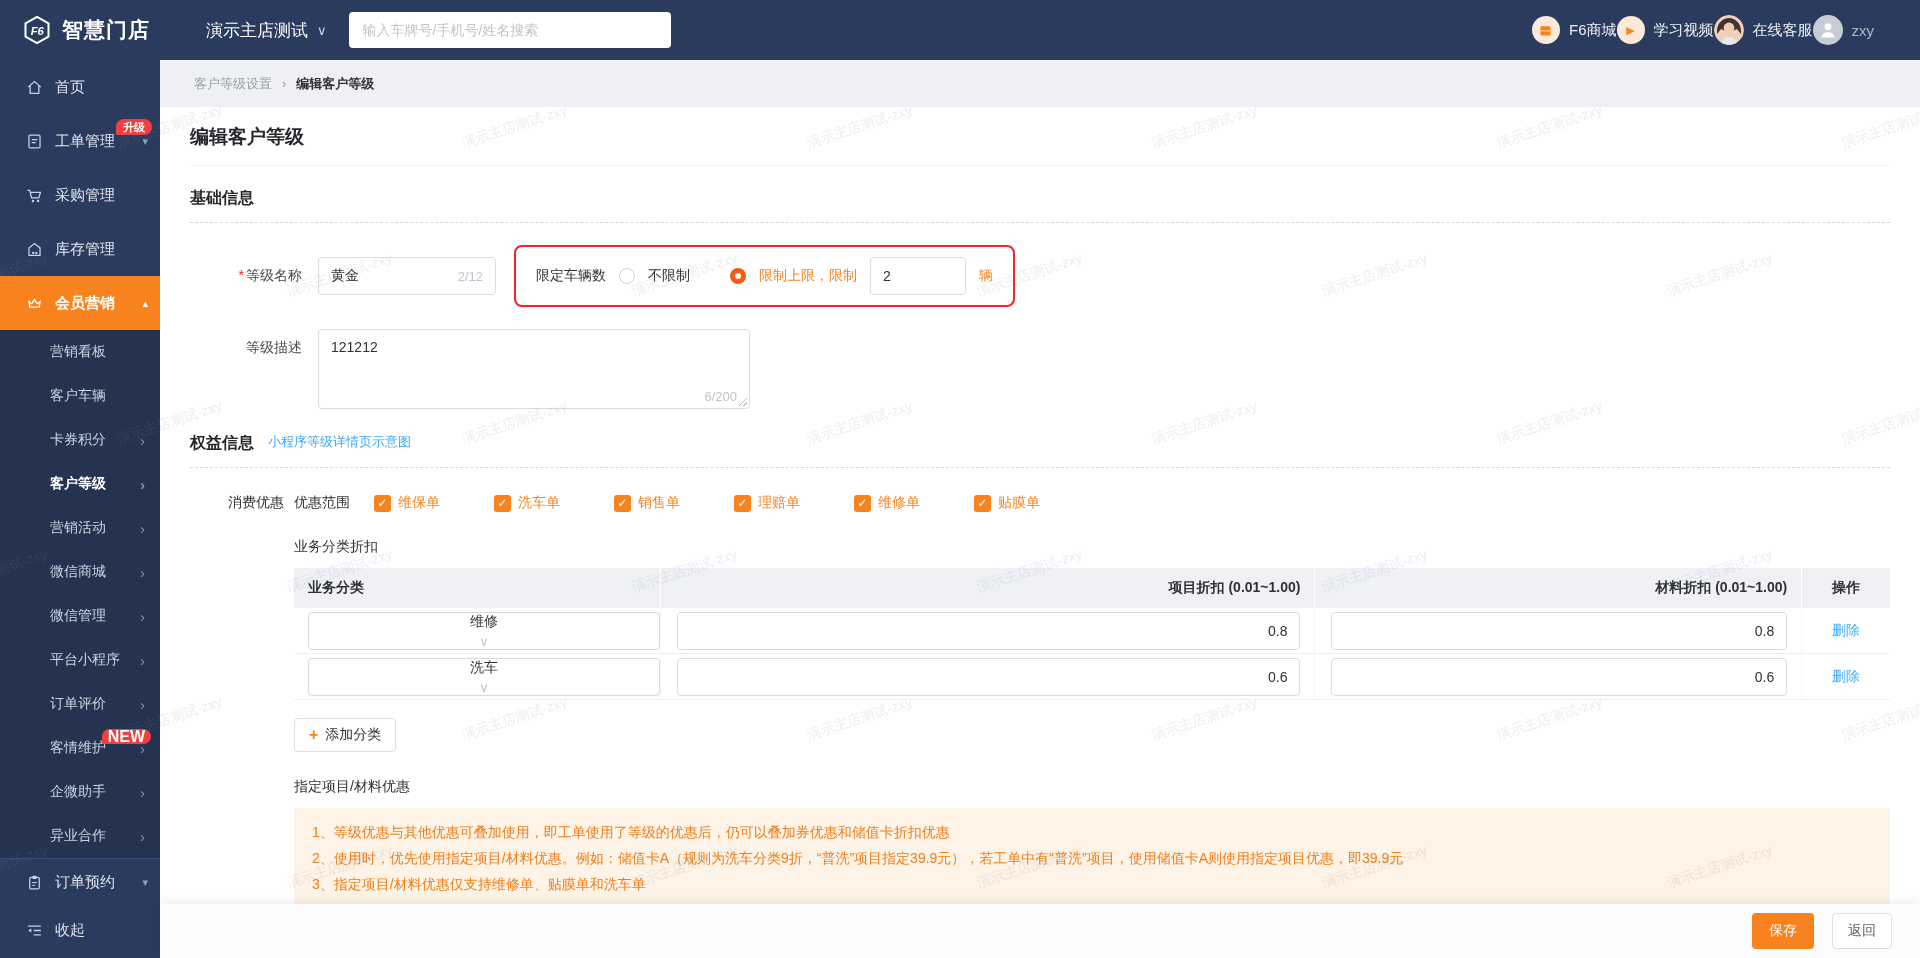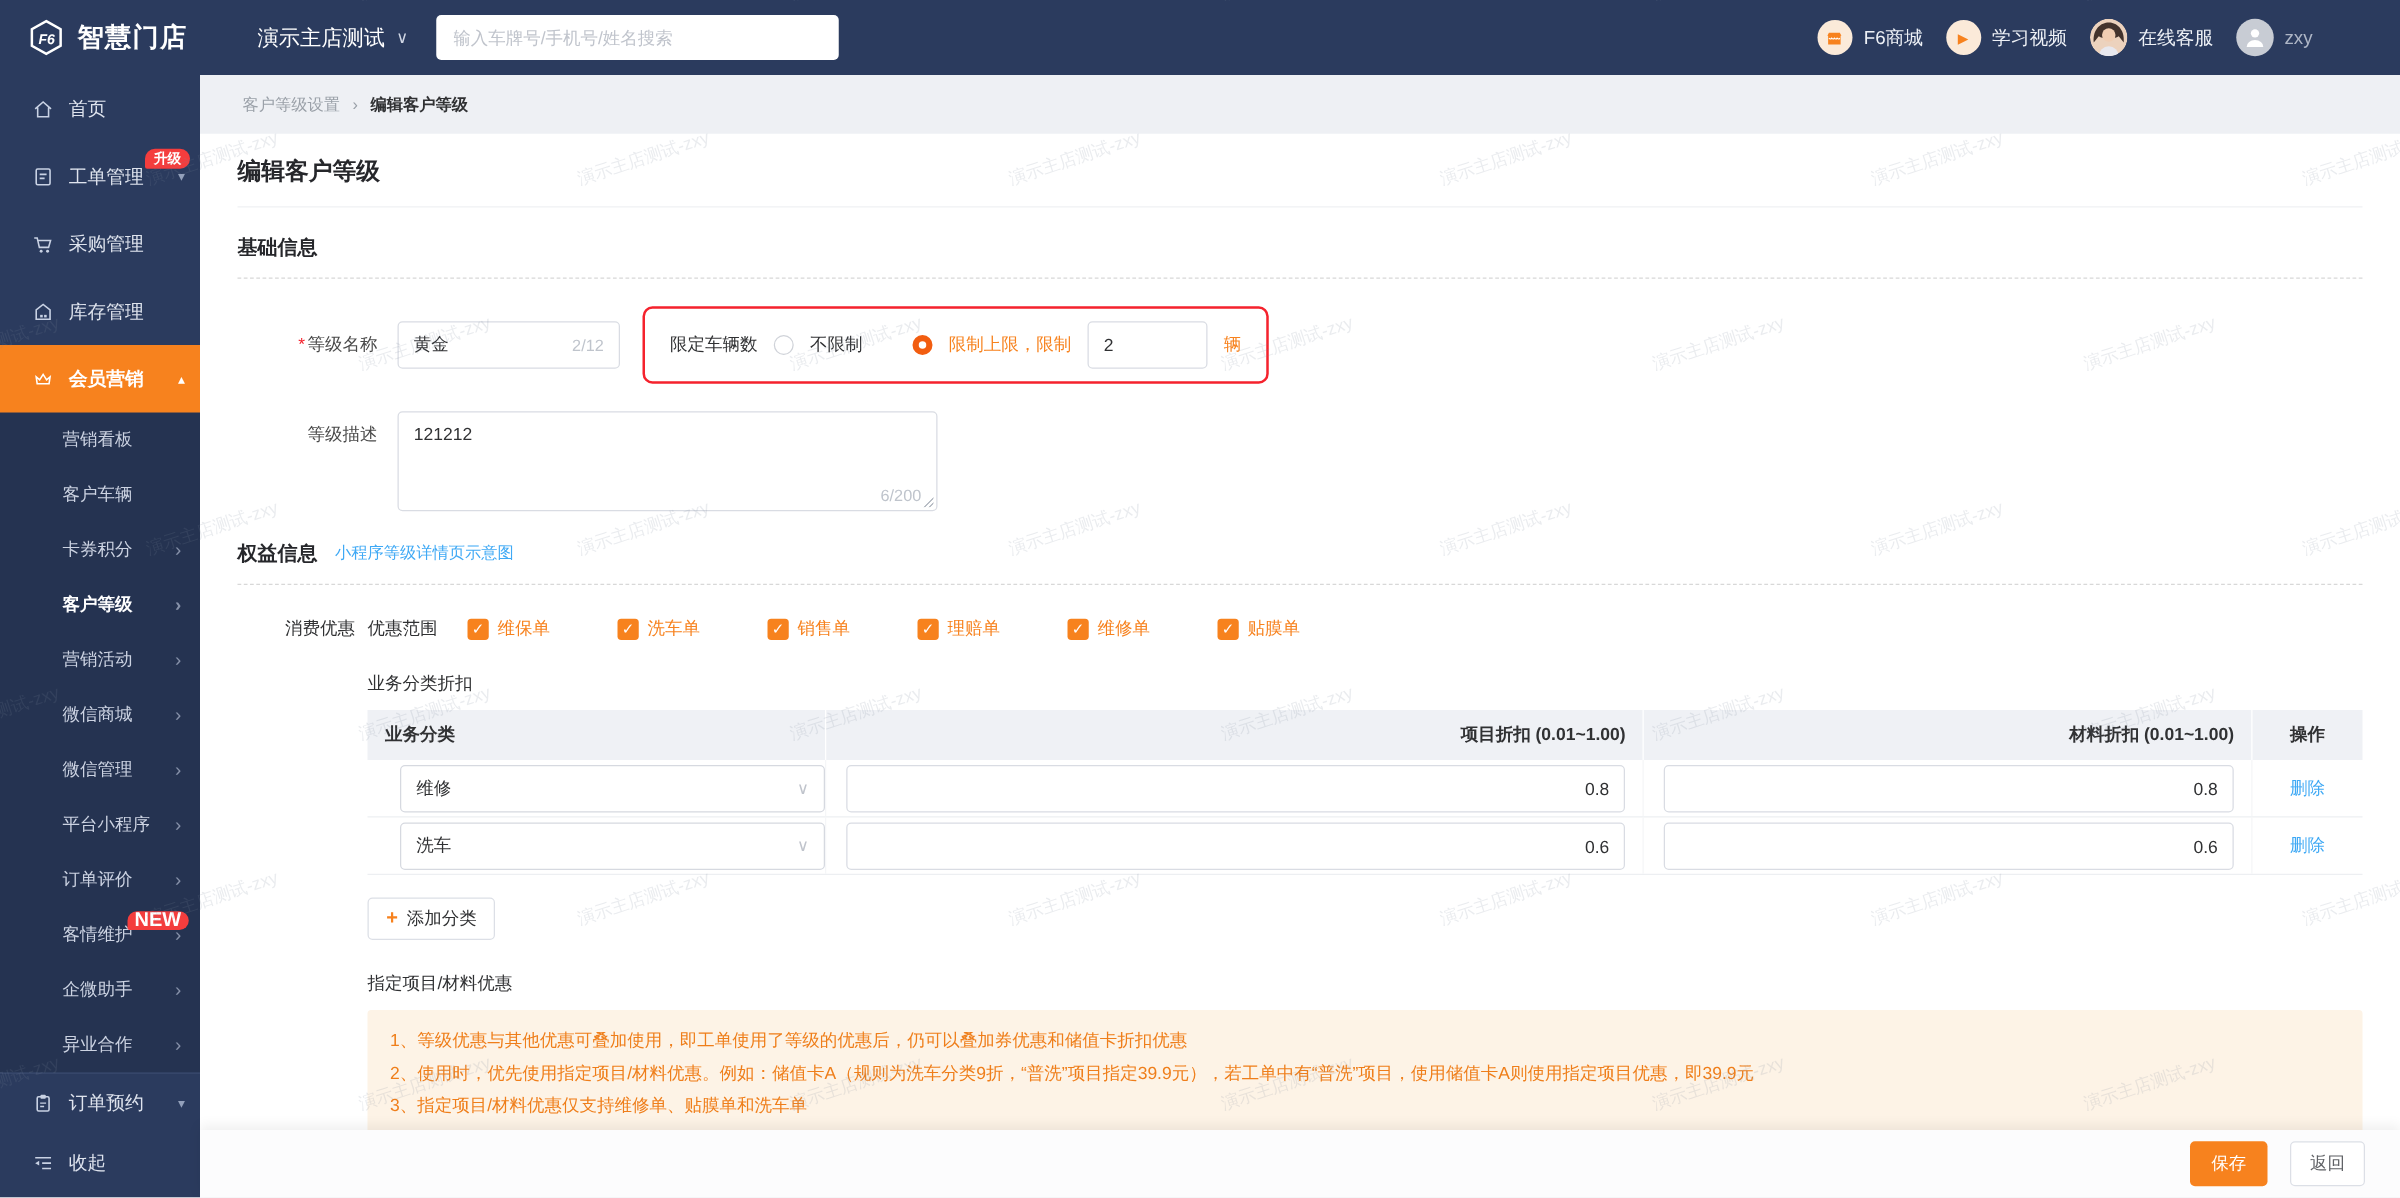--- a/index.html
+++ b/index.html
@@ -8,21 +8,21 @@
 
   
   .topbar { position:absolute; top:0; left:0; width:1920px; height:60px; background:#2b3b5e; display:flex; align-items:center; z-index:10; }
   .logo { width:176px; display:flex; align-items:center; gap:10px; padding-left:22px; color:#fff; flex:none; }
   .logo-text { font-size:21px; font-weight:bold; letter-spacing:1px; }
   .store { color:#fff; font-size:17px; margin-left:30px; display:flex; align-items:center; gap:9px; cursor:pointer; }
   .store .caret { font-size:13px; color:#cfd6e4; }
   .search { margin-left:22px; }
   .search input { width:322px; height:36px; border-radius:4px; border:none; padding:0 14px; font-size:14px; color:#333; background:#fff; outline:none; }
   .search input::placeholder { color:#c0c4cc; }
-  .top-right { margin-left:auto; display:flex; align-items:center; gap:18px; padding-right:70px; }
+  .top-right { margin-left:auto; display:flex; align-items:center; padding-right:46px; }
   .top-link { display:flex; align-items:center; gap:9px; font-size:15px; color:#eef1f6; cursor:pointer; }
   .top-link .muted { color:#aeb6c6; }
   .circle-icon { width:28px; height:28px; border-radius:50%; background:#fbead9; display:flex; align-items:center; justify-content:center; color:#f7821e; font-size:11px; flex:none; }
   .avatar { width:30px; height:30px; border-radius:50%; overflow:hidden; flex:none; }
   .avatar-gray { background:#c8ccd4; display:flex; align-items:center; justify-content:center; }
 
   
   .sidebar { position:absolute; top:60px; left:0; width:160px; bottom:0; background:#2b3b5e; z-index:5; }
   .s-item { height:54px; display:flex; align-items:center; padding:0 12px 0 25px; font-size:15px; gap:11px; color:#dfe4ee; position:relative; cursor:pointer; }
   .s-item .s-icon { width:19px; height:19px; color:#c9d2e4; flex:none; }
@@ -83,21 +83,21 @@
   .table { margin-top:12px; width:100%; font-size:14px; }
   .t-head { display:flex; background:#eff1f5; height:40px; align-items:center; font-weight:bold; color:#303133; }
   .t-row { display:flex; align-items:center; height:46px; border-bottom:1px solid #edeff2; }
   .hc { border-right:1px solid #fff; height:100%; display:flex; align-items:center; }
   .bc { border-right:1px solid #f5f6f8; height:100%; display:flex; align-items:center; }
   .t1c1 { width:23%; } .t1c2 { width:41%; } .t1c3 { width:30.5%; } .t1c4 { width:5.5%; border-right:none; }
   .t2c1 { width:8.7%; } .t2c2 { width:42.5%; } .t2c3 { width:44%; } .t2c4 { width:4.8%; border-right:none; }
   .pl14 { padding-left:14px; }
   .jr { justify-content:flex-end; padding-right:14px; }
   .jc { justify-content:center; }
-  .sel { height:38px; border:1px solid #d6d9e0; border-radius:4px; padding:0 12px; display:flex; align-items:center; justify-content:space-between; width:376px; margin-left:26px; background:#fff; cursor:pointer; }
+  .sel { height:38px; border:1px solid #d6d9e0; border-radius:4px; padding:0 12px; display:flex; align-items:center; justify-content:space-between; width:376px; margin-left:14px; background:#fff; cursor:pointer;flex-direction:column; }
   .sel .s-caret { color:#c0c4cc; font-size:13px; }
   .cell-input { width:calc(100% - 30px); margin-left:16px; text-align:right; }
   .del-link { color:#3fa9f5; cursor:pointer; }
   .add-btn { margin-top:18px; height:34px; padding:0 14px; border:1px solid #dcdfe6; border-radius:4px; background:#fff; display:inline-flex; align-items:center; gap:7px; font-size:14px; color:#303133; cursor:pointer; }
   .add-btn .plus { color:#f7821e; font-size:16px; font-weight:bold; }
 
   .notice { margin-top:12px; background:#fdf3e6; border-radius:3px; padding:11px 18px; color:#ef7e1a; font-size:14px; line-height:26px; }
 
   
   .footbar { position:absolute; left:160px; right:0; bottom:0; height:54px; background:#fcfcfd; box-shadow:0 -3px 10px rgba(0,0,0,0.07); display:flex; align-items:center; justify-content:flex-end; gap:18px; padding-right:28px; z-index:20; }

